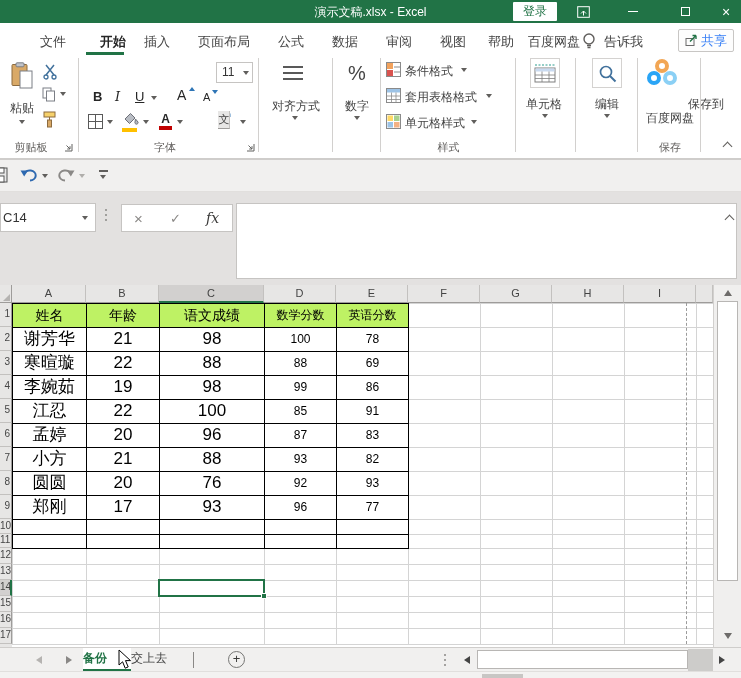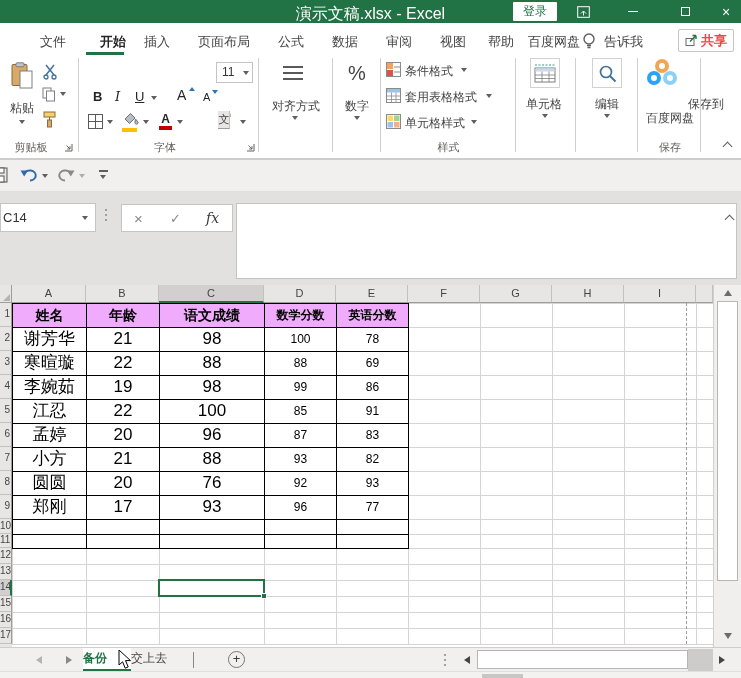--- a/index.html
+++ b/index.html
@@ -7,34 +7,34 @@
   .app {
     position: relative; width: 741px; height: 678px;
     background: #fff; overflow: hidden;
     font-family: "Liberation Sans", sans-serif;
     color: #333; font-size: 12px;
   }
   .abs { position: absolute; }
 
   
   .titlebar { position:absolute; left:0; top:0; width:741px; height:23px; background:#217346; }
-  .titlebar .title { position:absolute; left:0; top:4px; width:741px; text-align:center; color:#fff; font-size:16px; }
+  .titlebar .title { position:absolute; left:0; top:4px; width:741px; text-align:center; color:#fff; font-size:12px; }
   .login { position:absolute; left:513px; top:2px; width:44px; height:19px; background:#fff; color:#217346; font-size:12px; text-align:center; line-height:18px; border-radius:1px; }
   .winbtn { position:absolute; top:0; width:30px; height:23px; display:flex; align-items:center; justify-content:center; }
   .minbar { width:10px; height:1px; background:#fff; }
   .maxbox { width:9px; height:9px; border:1px solid #fff; }
   .closex { color:#fff; font-size:14px; line-height:1; }
 
   
   .tabrow { position:absolute; left:0; top:23px; width:741px; height:33px; background:#fff; }
   .rtab { position:absolute; top:10px; font-size:13px; color:#444; white-space:nowrap; }
   .rtab.active { font-weight:bold; color:#262626; }
   .tab-underline { position:absolute; left:86px; top:29px; width:38px; height:3px; background:#217346; }
   .sharebtn { position:absolute; left:678px; top:6px; width:56px; height:23px; border:1px solid #c8c6c4; background:#fdfdfd; border-radius:2px; display:flex; align-items:center; justify-content:center; gap:3px; }
-  .sharebtn span { color:#ef4444; font-weight:bold; font-size:13px; }
+  .sharebtn span { color:#3b82f6; font-weight:normal; font-size:13px; }
 
   
   .ribbon { position:absolute; left:0; top:56px; width:741px; height:104px; background:#fff; border-bottom:2px solid #cfcdcb; }
   .gsep { position:absolute; top:2px; width:1px; height:94px; background:#d2d0ce; }
   .glabel { position:absolute; top:84px; font-size:11px; color:#605e5c; text-align:center; }
   .rlabel { position:absolute; font-size:12px; color:#444; white-space:nowrap; }
   .combo { position:absolute; height:21px; background:#fff; border:1px solid #c6c4c2; font-size:12px; color:#333; line-height:19px; }
   .cdn { width:0; height:0; border-left:3.5px solid transparent; border-right:3.5px solid transparent; border-top:4px solid #605e5c; position:absolute; }
   .cdn.lite { border-top-color:#b0aeab; }
   .chev { position:absolute; width:7px; height:7px; border-top:1.6px solid #605e5c; border-right:1.6px solid #605e5c; transform:rotate(-45deg); }
@@ -71,21 +71,21 @@
   .vline { position:absolute; top:18px; width:1px; height:341px; background:#d4d4d4; }
   .hline { position:absolute; left:12px; width:701px; height:1px; background:#d4d4d4; }
   .pagebreak { position:absolute; left:686px; top:18px; width:1px; height:341px; border-left:1px dashed #9b9b9b; }
 
   .table { position:absolute; left:12px; top:18px; border-top:1px solid #000; border-left:1px solid #000; background:#fff; }
   .trow { display:flex; height:24px; line-height:22px; }
   .trow.r10 { height:15px; } .trow.r11 { height:14px; }
   .cell { border-right:1px solid #000; border-bottom:1px solid #000; text-align:center; color:#000; overflow:hidden; position:relative; }
   .ca{width:74px}.cb{width:73px}.cc{width:105px}.cd{width:72px}.ce{width:72px}
   .big{font-size:17px}.sm{font-size:12px; line-height:23px;}
-  .th .cell { background:#f0abfc; font-weight:bold; }
+  .th .cell { background:#bef264; font-weight:normal; }
   .th .ca,.th .cb,.th .cc { font-size:14px; }
   .th .cd,.th .ce { font-size:12px; }
 
   .selbox { position:absolute; left:158px; top:294px; width:107px; height:18px; border:2px solid #217346; background:transparent; }
   .handle { position:absolute; right:-4px; bottom:-4px; width:6px; height:6px; background:#217346; border:1px solid #fff; }
 
   
   .vscroll { position:absolute; left:713px; top:285px; width:28px; height:362px; background:#f0efee; border-left:1px solid #d2d0ce; }
   .vthumb { position:absolute; left:3px; top:16px; width:21px; height:280px; background:#fff; border:1px solid #b8b6b4; }
   .tup { width:0;height:0;border-left:4px solid transparent;border-right:4px solid transparent;border-bottom:6px solid #6e6c6a; position:absolute; }

